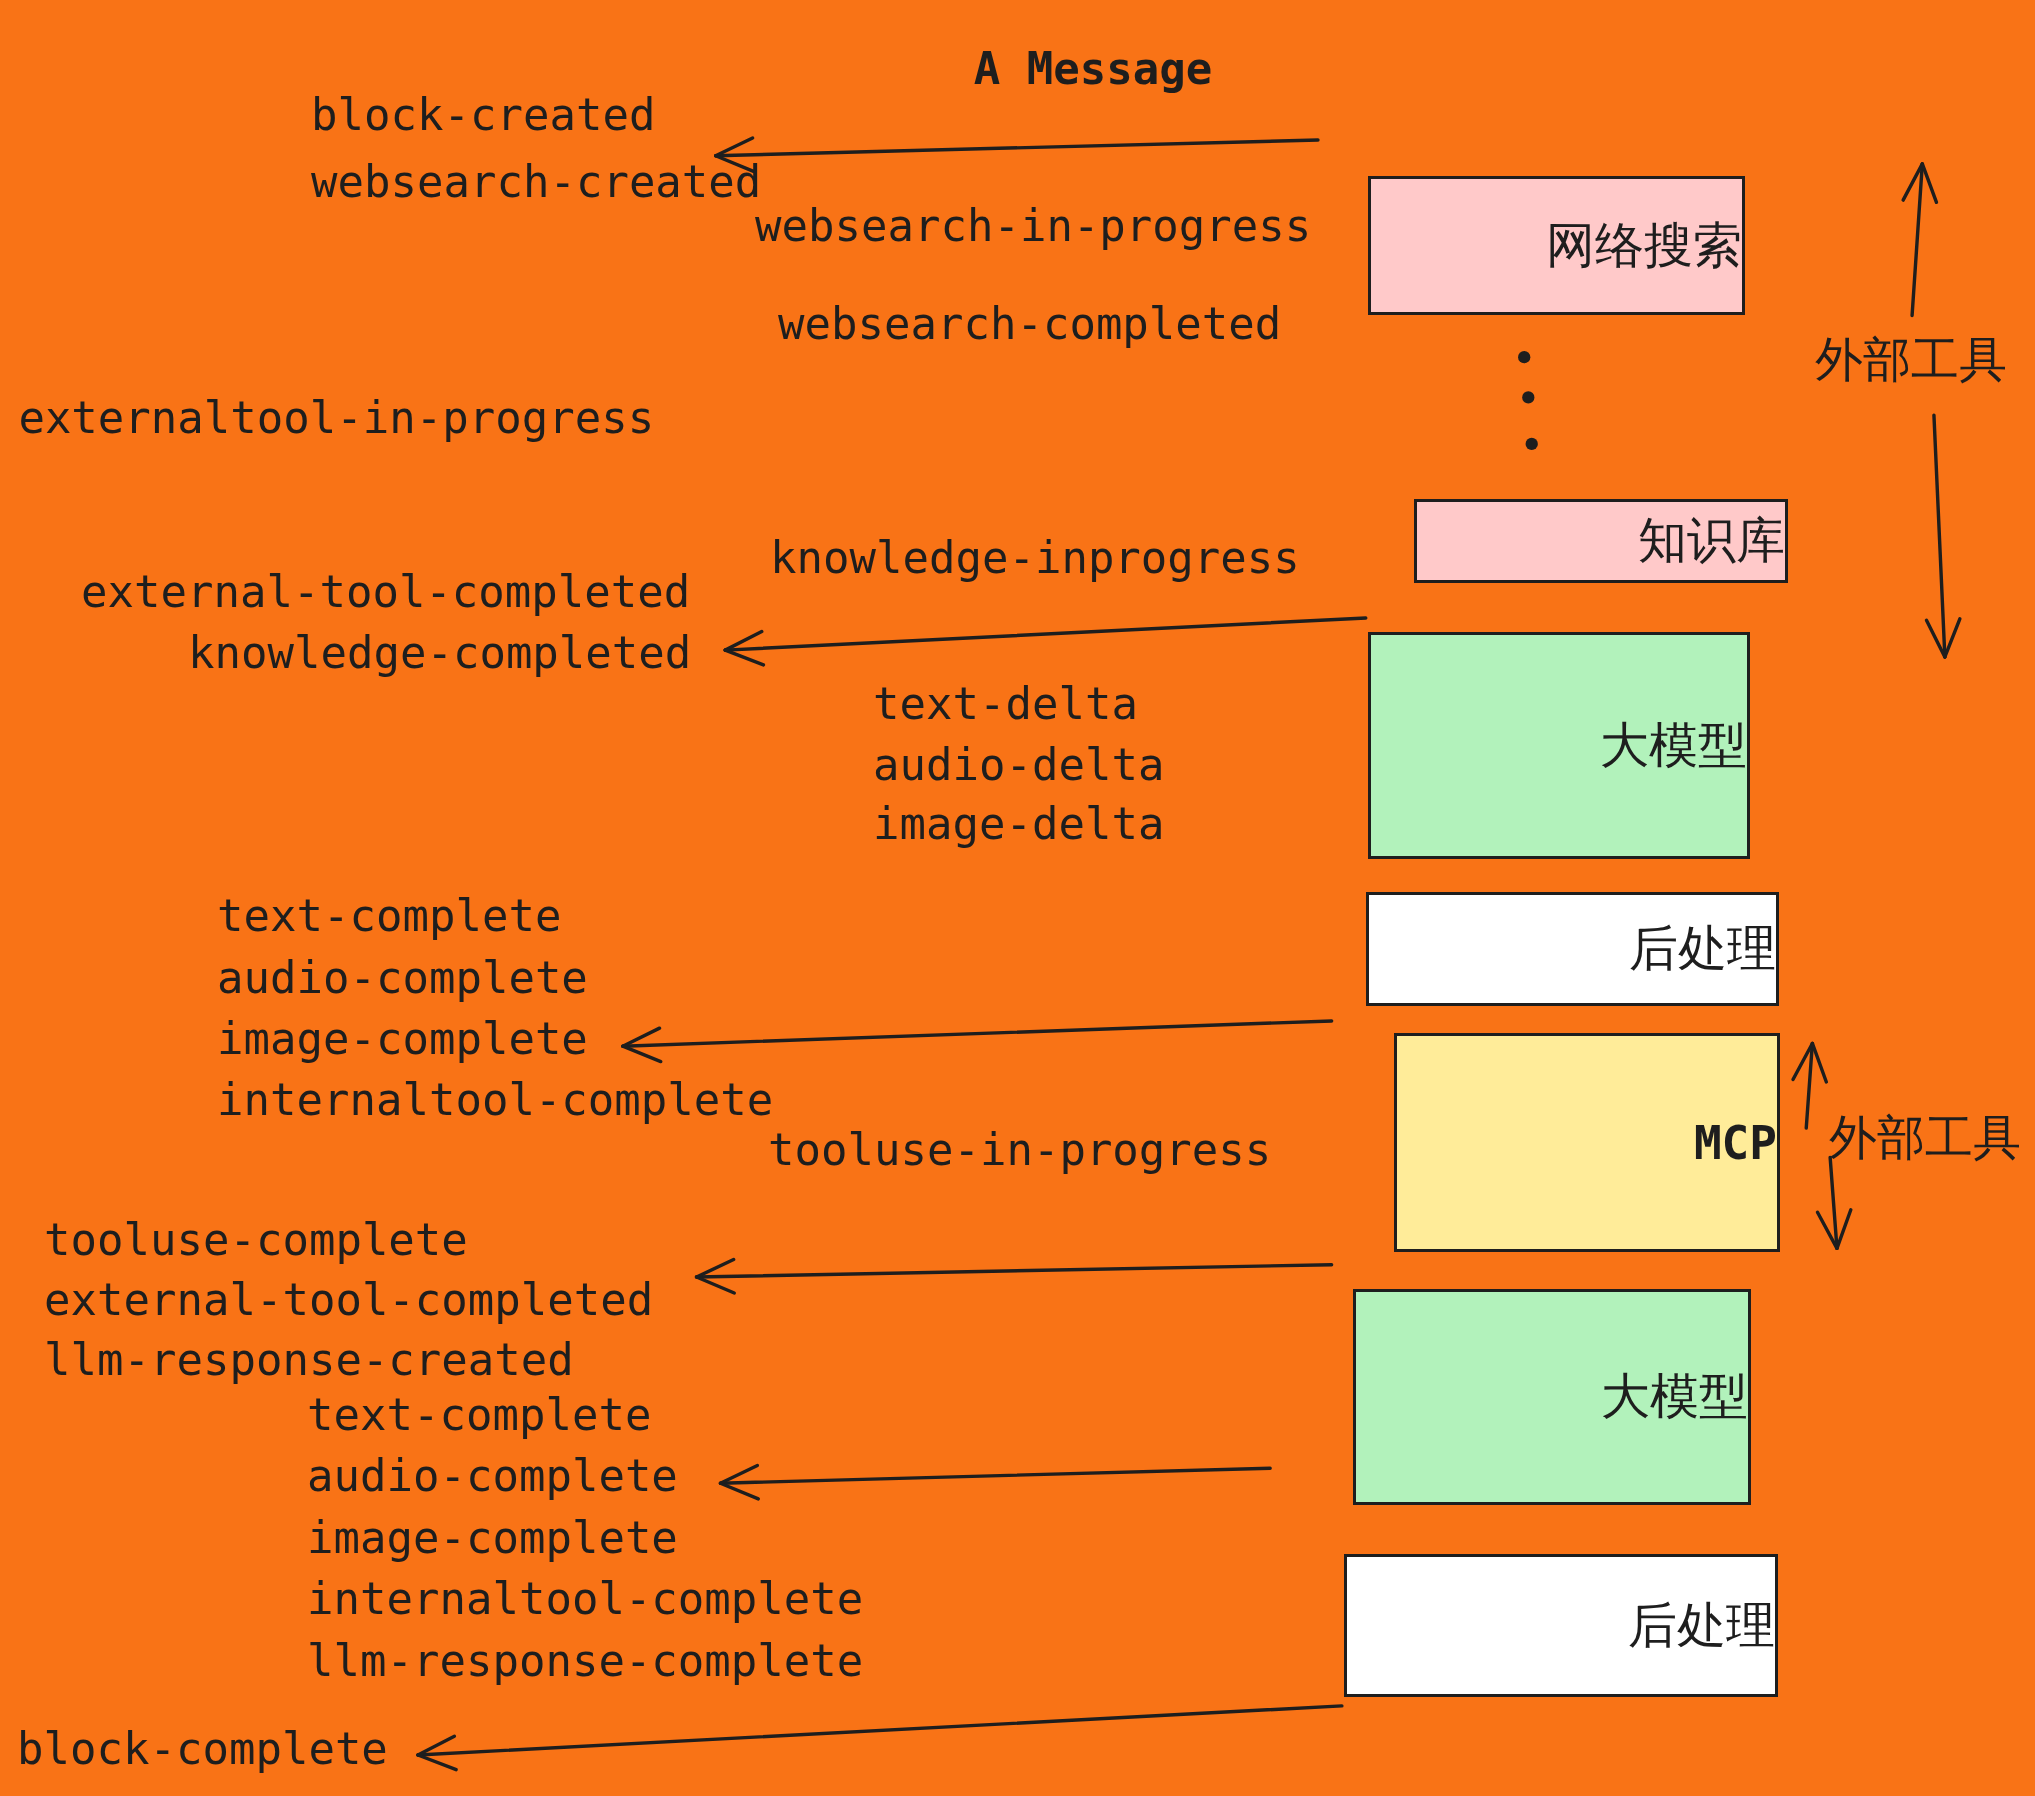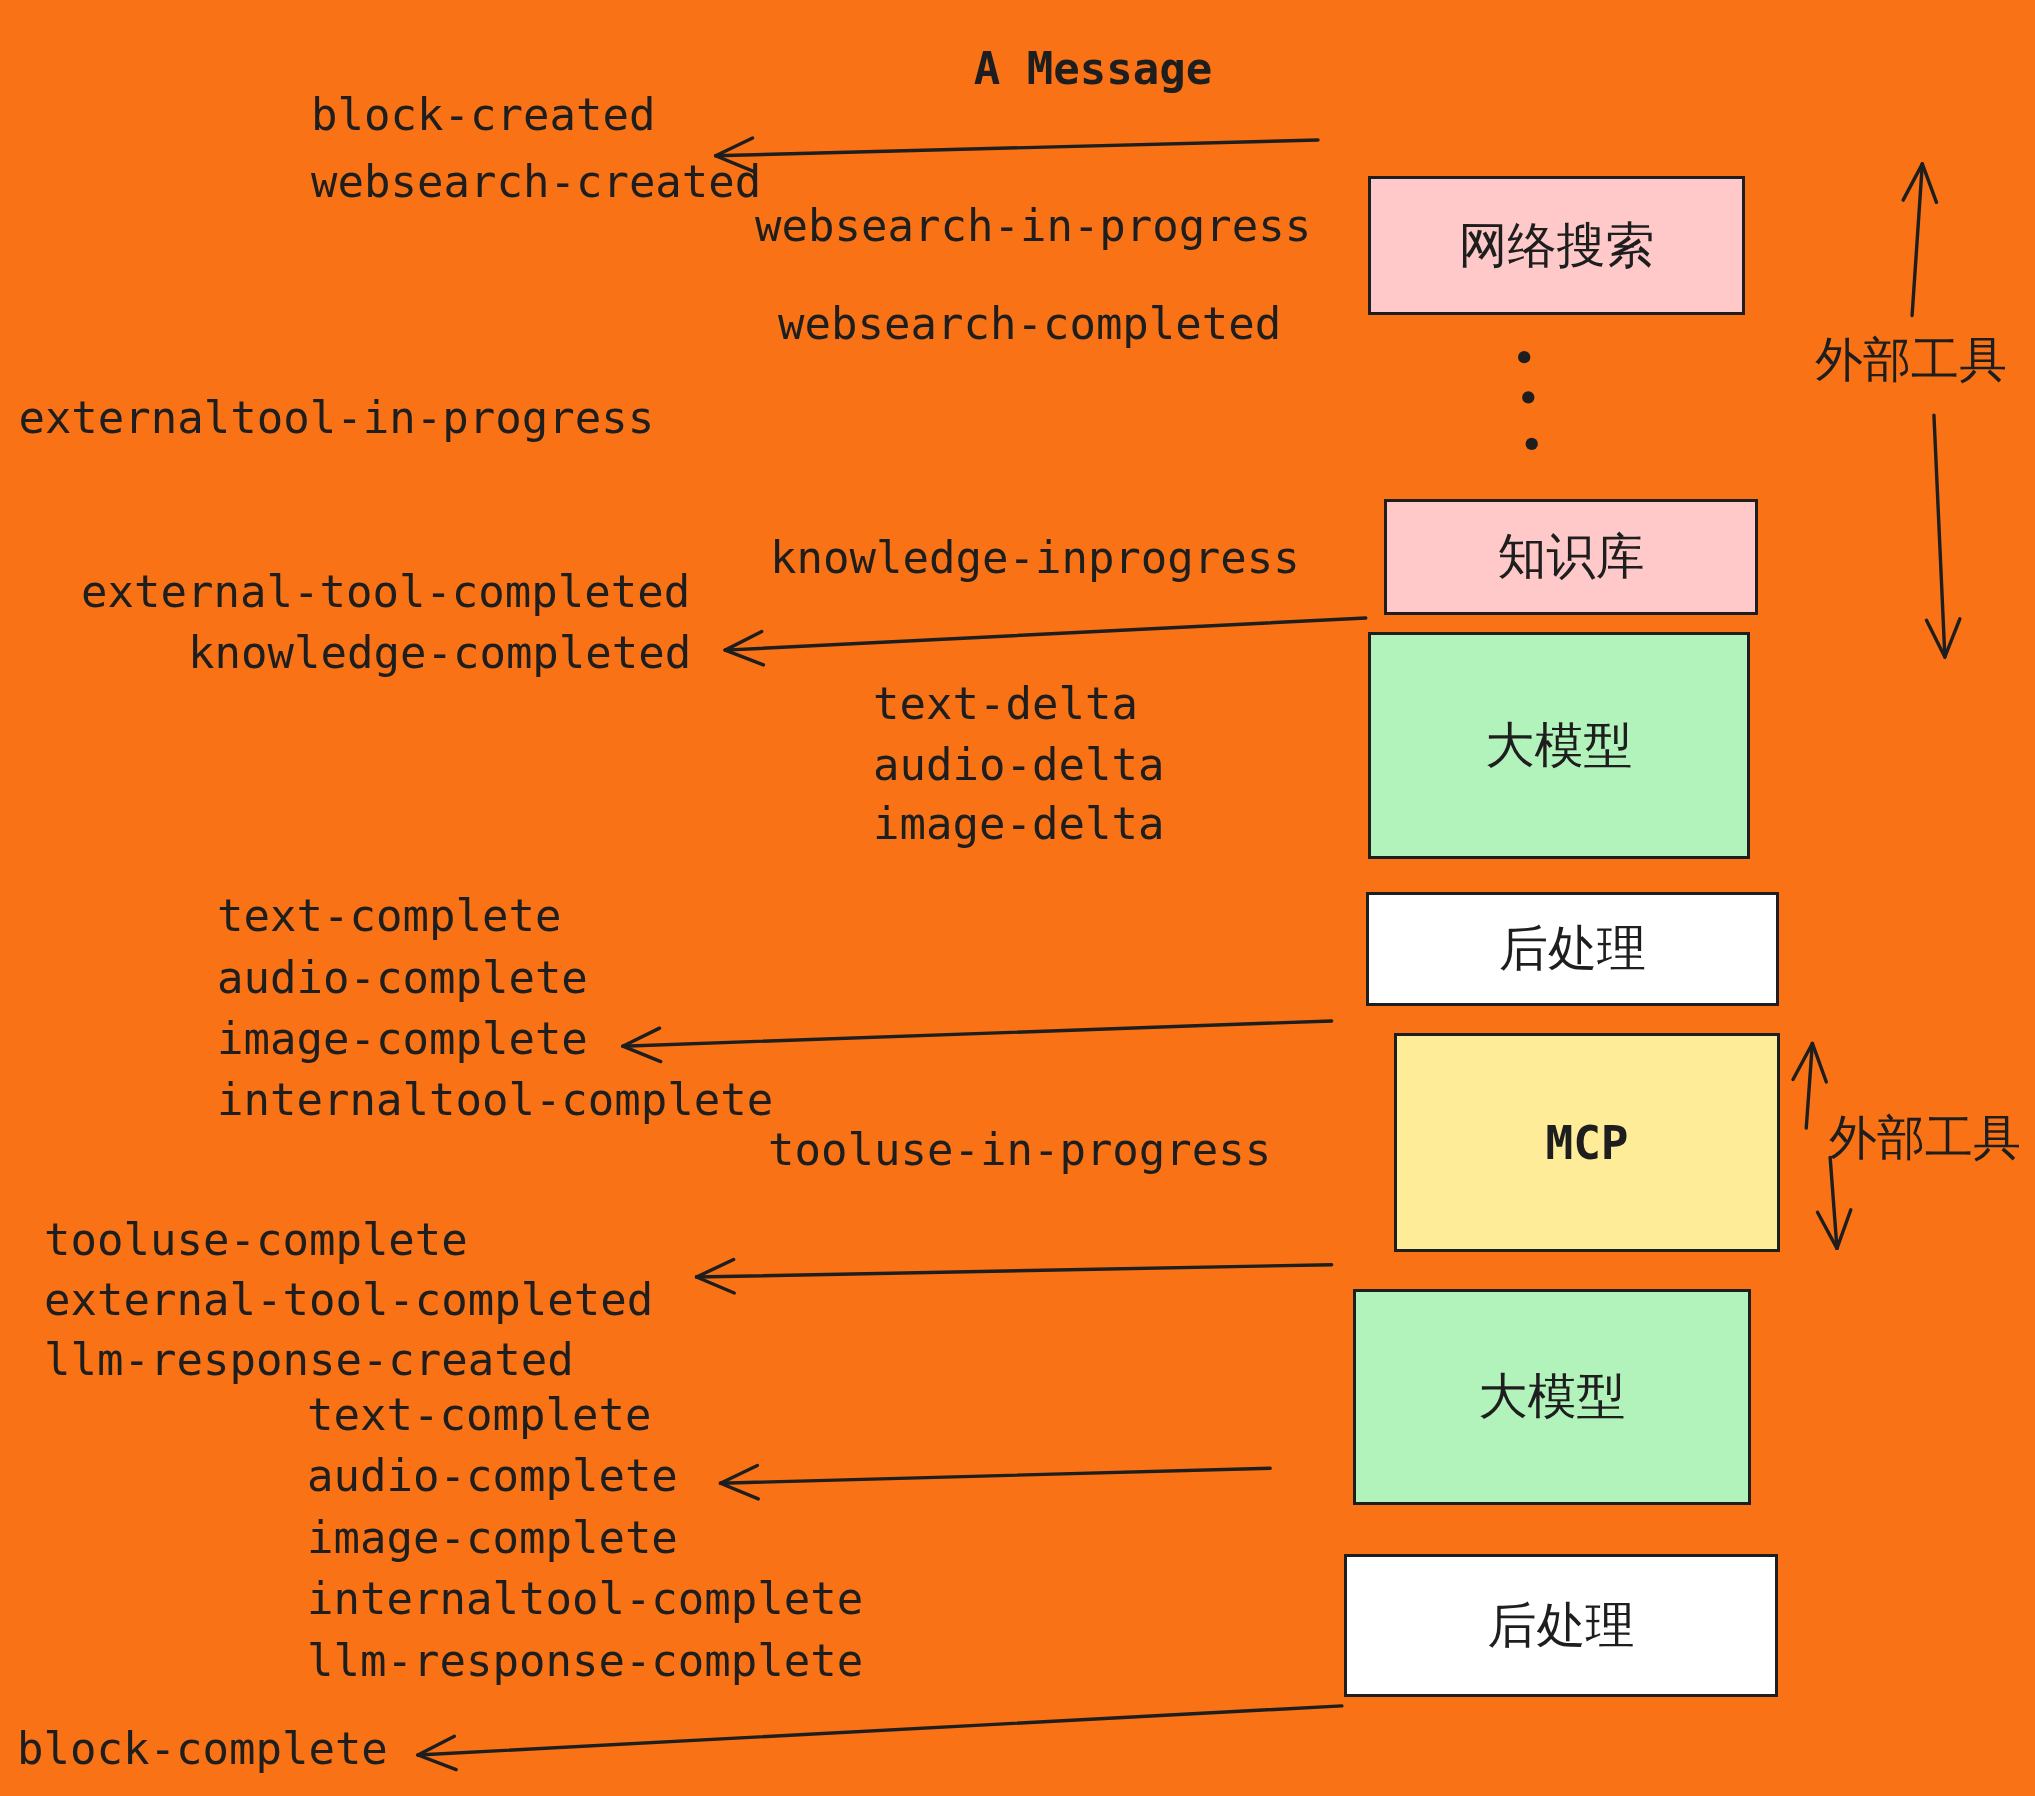--- a/index.html
+++ b/index.html
@@ -35,21 +35,21 @@
     font-size: 48px;
     font-family: "DejaVu Sans", "Liberation Sans", sans-serif;
     white-space: nowrap;
   }
   .node {
     position: absolute;
     box-sizing: border-box;
     border: 3.4px solid #1e1e1e;
     display: flex;
     align-items: center;
-    justify-content: center;
+    justify-content: flex-end;
   }
   .node-label {
     font-size: 49px;
     font-family: "DejaVu Sans", "Liberation Sans", sans-serif;
     white-space: nowrap;
   }
   .node-label.mono {
     font-family: "DejaVu Sans Mono", "Liberation Mono", monospace;
     font-size: 46px;
     font-weight: bold;
@@ -121,21 +121,21 @@
       <circle cx="2238" cy="582" r="9" fill="#1e1e1e"></circle>
       <circle cx="2243" cy="650" r="9" fill="#1e1e1e"></circle>
     </svg>
 
   <div class="title">A Message</div>
 
   <div id="nodes-container">
       <div class="node" style="left: 1368px; top: 176px; width: 377px; height: 139px; background: rgb(255, 201, 201);">
     <span class="node-label">网络搜索</span>
   </div>
-      <div class="node" style="left: 1384px; top: 499px; width: 374px; height: 116px; background: rgb(255, 201, 201);">
+      <div class="node" style="left: 1414px; top: 499px; width: 374px; height: 84px; background: rgb(255, 201, 201);">
     <span class="node-label">知识库</span>
   </div>
       <div class="node" style="left: 1368px; top: 632px; width: 382px; height: 227px; background: rgb(178, 242, 187);">
     <span class="node-label">大模型</span>
   </div>
       <div class="node" style="left: 1366px; top: 892px; width: 413px; height: 114px; background: rgb(255, 255, 255);">
     <span class="node-label">后处理</span>
   </div>
       <div class="node" style="left: 1366px; top: 1033px; width: 386px; height: 219px; background: rgb(255, 236, 153); margin-left: 28px;">
     <span class="node-label mono">MCP</span>

